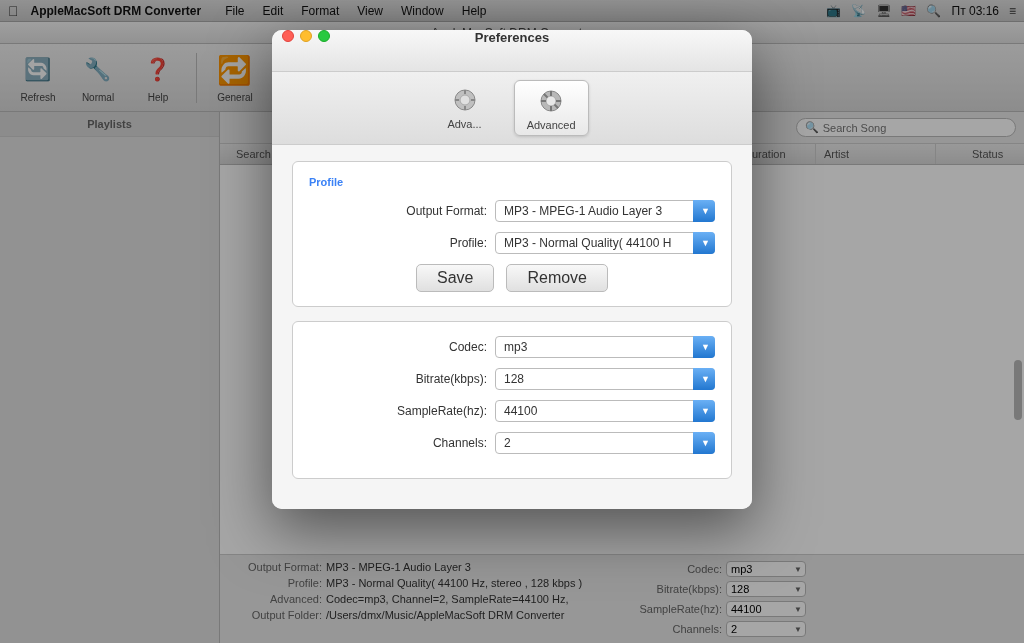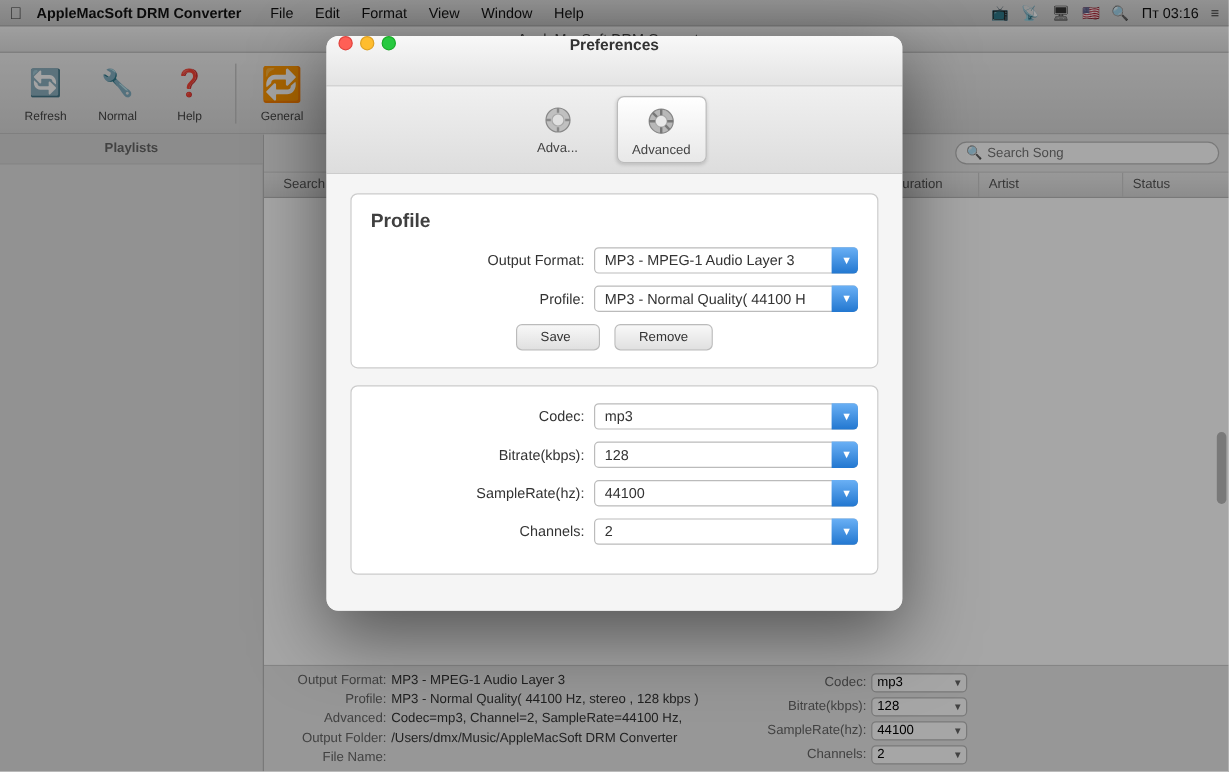--- a/index.html
+++ b/index.html
@@ -176,21 +176,21 @@
       background: linear-gradient(to bottom, #ebebeb, #d8d8d8);
       border-bottom: 1px solid #bbb;
       padding: 0 8px;
     }
     .table-header-cell {
       padding: 4px 8px;
       font-size: 11px;
       color: #555;
       border-right: 1px solid #ccc;
     }
-    .table-header-cell:last-child { border-right: none; }
+    .table-header-cell:last-child { border-right: none; margin-left: 28px; }
 
     
     .table-body {
       flex: 1;
       background: white;
       overflow-y: auto;
     }
 
     
     .bottom-panel {
@@ -316,23 +316,23 @@
     }
 
     .section-box {
       background: white;
       border: 1px solid #ccc;
       border-radius: 6px;
       padding: 14px 16px;
       margin-bottom: 14px;
     }
     .section-title {
-      font-size: 16px;
+      font-size: 11px;
       font-weight: 600;
-      color: #404040;
+      color: #3b82f6;
       margin-bottom: 12px;
     }
 
     .form-row {
       display: flex;
       align-items: center;
       margin-bottom: 10px;
       justify-content: flex-end;
     }
     .form-label {
@@ -383,24 +383,25 @@
       display: flex;
       justify-content: center;
       gap: 12px;
       margin-top: 10px;
     }
     .btn-default {
       background: linear-gradient(to bottom, #f8f8f8, #e0e0e0);
       border: 1px solid #bbb;
       border-radius: 5px;
       padding: 4px 20px;
-      font-size: 11px;
+      font-size: 16px;
       color: #333;
       cursor: pointer;
       min-width: 70px;
+      text-align: center;
     }
 
     
     .scroll-handle {
       position: absolute;
       right: 2px;
       width: 8px;
       height: 60px;
       background: #bbb;
       border-radius: 4px;
@@ -495,24 +496,20 @@
             <span class="info-value">MP3 - Normal Quality( 44100 Hz, stereo , 128 kbps )</span>
           </div>
           <div class="info-row">
             <span class="info-label">Advanced:</span>
             <span class="info-value">Codec=mp3, Channel=2, SampleRate=44100 Hz,</span>
           </div>
           <div class="info-row">
             <span class="info-label">Output Folder:</span>
             <span class="info-value">/Users/dmx/Music/AppleMacSoft DRM Converter</span>
           </div>
-          <div class="info-row">
-            <span class="info-label">File Name:</span>
-            <span class="info-value"></span>
-          </div>
         </div>
         <div class="bottom-panel-right">
           <div class="info-row">
             <span class="info-label">Codec:</span>
             <div class="select-wrapper">
               <select class="info-select">
                 <option>mp3</option>
               </select>
             </div>
           </div>

